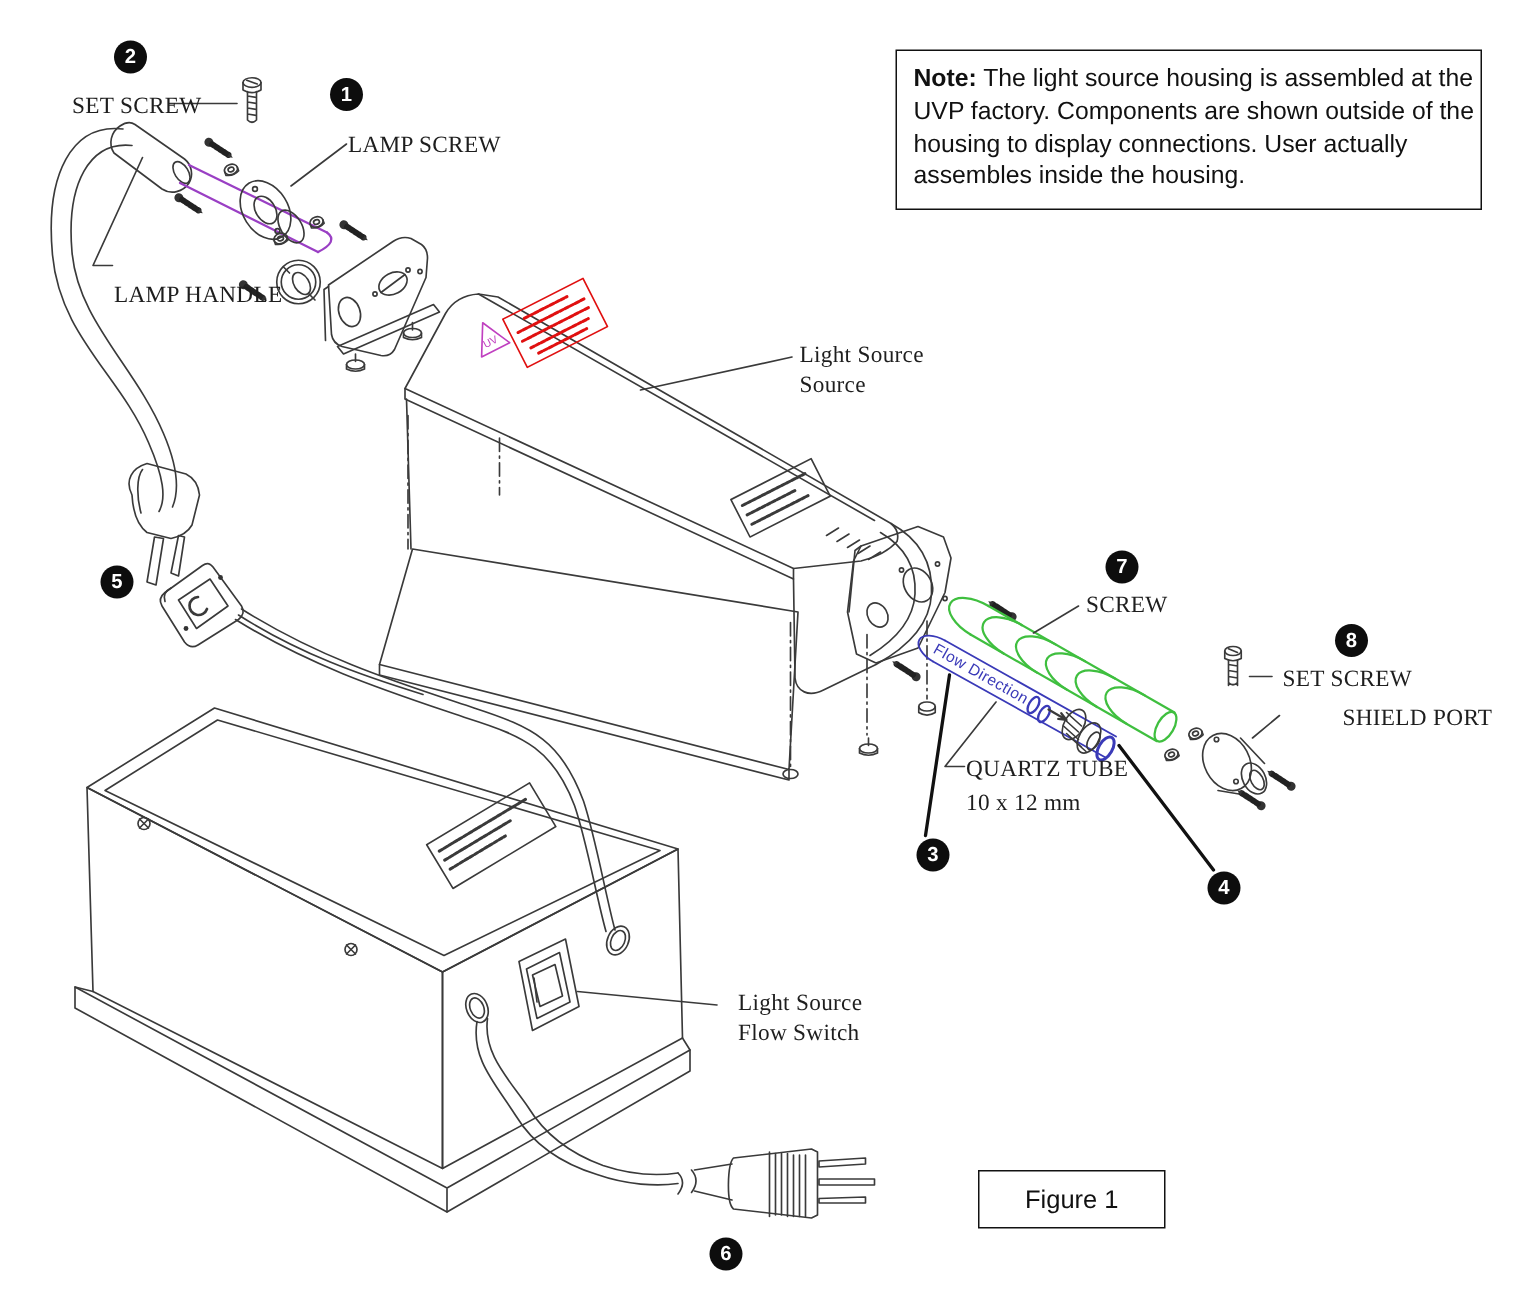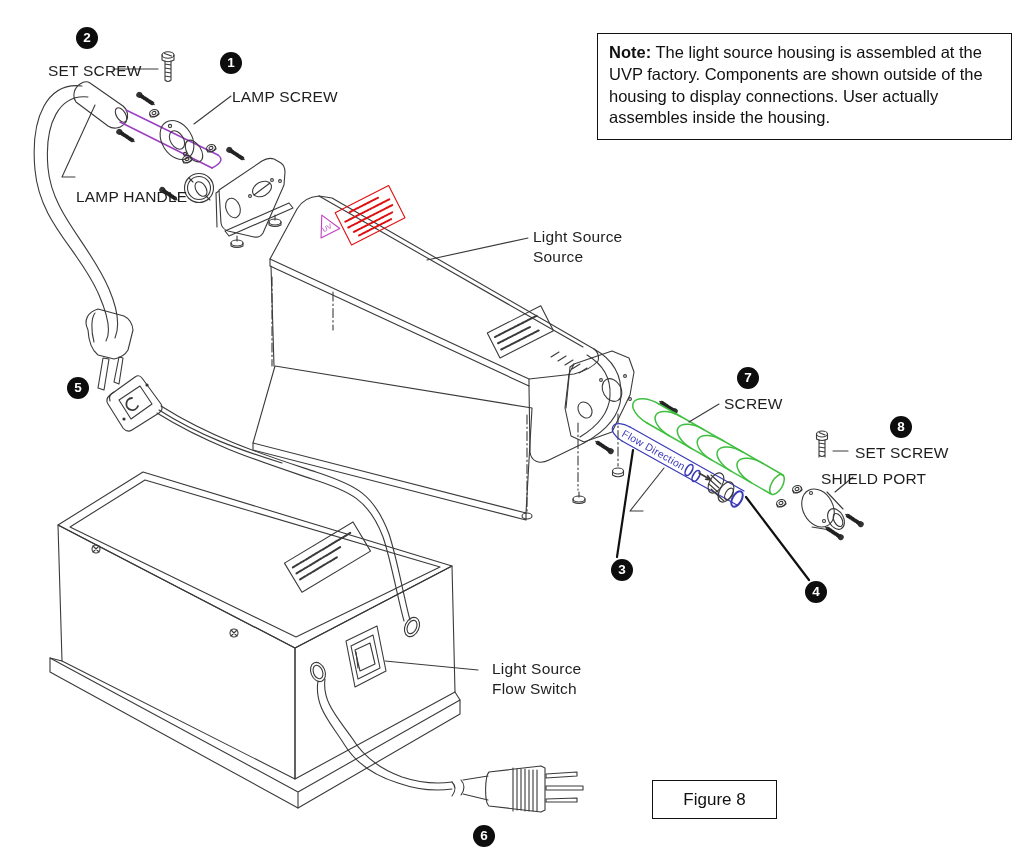--- a/index.html
+++ b/index.html
@@ -1,23 +1,23 @@
 <!DOCTYPE html>
 <html><head>
 <meta charset="utf-8">
 <style>
   html,body{margin:0;padding:0;background:#fff;}
   #canvas{position:relative;width:1015px;height:861px;background:#fff;overflow:hidden;
           font-family:"Liberation Sans",sans-serif;}
   #lineart{position:absolute;left:0;top:0;}
-  .lbl{position:absolute;font-size:15.5px;color:#1e1e1e;letter-spacing:.2px;white-space:nowrap;line-height:19.5px;}
+  .lbl{position:absolute;font-size:15.5px;color:#1e1e1e;letter-spacing:.2px;white-space:nowrap;line-height:19.5px;font-family:Liberation Serif, serif;}
   .callout{position:absolute;width:22px;height:22px;border-radius:50%;background:#0d0d0d;color:#fff;
            font-weight:bold;font-size:13.5px;line-height:22px;text-align:center;}
   .notebox{position:absolute;left:597px;top:33px;width:378px;border:1.6px solid #111;
-           padding:8px 24px 10px 11px;font-size:16.5px;line-height:21.8px;color:#111;}
+           padding:8px 0 10px 11px;font-size:16.5px;line-height:21.8px;color:#111;}
   .notebox b{font-weight:bold;}
   .figbox{position:absolute;left:652px;top:780px;width:123px;height:37px;border:1.8px solid #111;
           font-size:17px;color:#111;text-align:center;line-height:37px;}
   .flowdir{position:absolute;left:626px;top:427px;color:#3a3ab8;font-size:10.5px;letter-spacing:.3px;
            transform:rotate(29.5deg);transform-origin:0 0;white-space:nowrap;}
 </style>
 </head>
 <body>
 
 <div id="canvas">
@@ -291,33 +291,37 @@
       <path d="M546,799 L577,798 L577,802 L546,802 Z"></path>
     </g>
 
     <text transform="translate(322,242) rotate(-27)" x="6" y="-8" font-size="7" fill="#c040c0" stroke="none" font-family="Liberation Sans, sans-serif">UV</text>
   </g>
 </svg>
 
 <div class="notebox"><b>Note:</b><span> The light source housing is assembled at the UVP factory. Components are shown outside of the housing to display connections. User actually assembles inside the housing.</span></div>
 
 <div class="figbox">
-  <span>Figure 8</span>
+  <span>Figure 1</span>
 </div>
 
 <div class="lbl" style="left:48px;top:61px">SET SCREW</div>
 <div class="lbl" style="left:232px;top:87px">LAMP SCREW</div>
 <div class="lbl" style="left:76px;top:187px">LAMP HANDLE</div>
 <div class="lbl" style="left:533px;top:227px">
   <div>Light Source</div>
   <div>Source</div>
 </div>
 <div class="lbl" style="left:724px;top:394px">SCREW</div>
 <div class="lbl" style="left:855px;top:443px">SET SCREW</div>
-<div class="lbl" style="left:821px;top:469px">SHIELD PORT</div>
+<div class="lbl" style="left:895px;top:469px">SHIELD PORT</div>
+<div class="lbl" style="left:644px;top:503px">
+  <div>QUARTZ TUBE</div>
+  <div style="margin-top:3px">10 x 12 mm</div>
+</div>
 <div class="lbl" style="left:492px;top:659px">
   <div>Light Source</div>
   <div>Flow Switch</div>
 </div>
 <div class="flowdir">Flow Direction</div>
 
 <div class="callout" style="left:220px;top:52px">1</div>
 <div class="callout" style="left:76px;top:27px">2</div>
 <div class="callout" style="left:611px;top:559px">3</div>
 <div class="callout" style="left:805px;top:581px">4</div>

